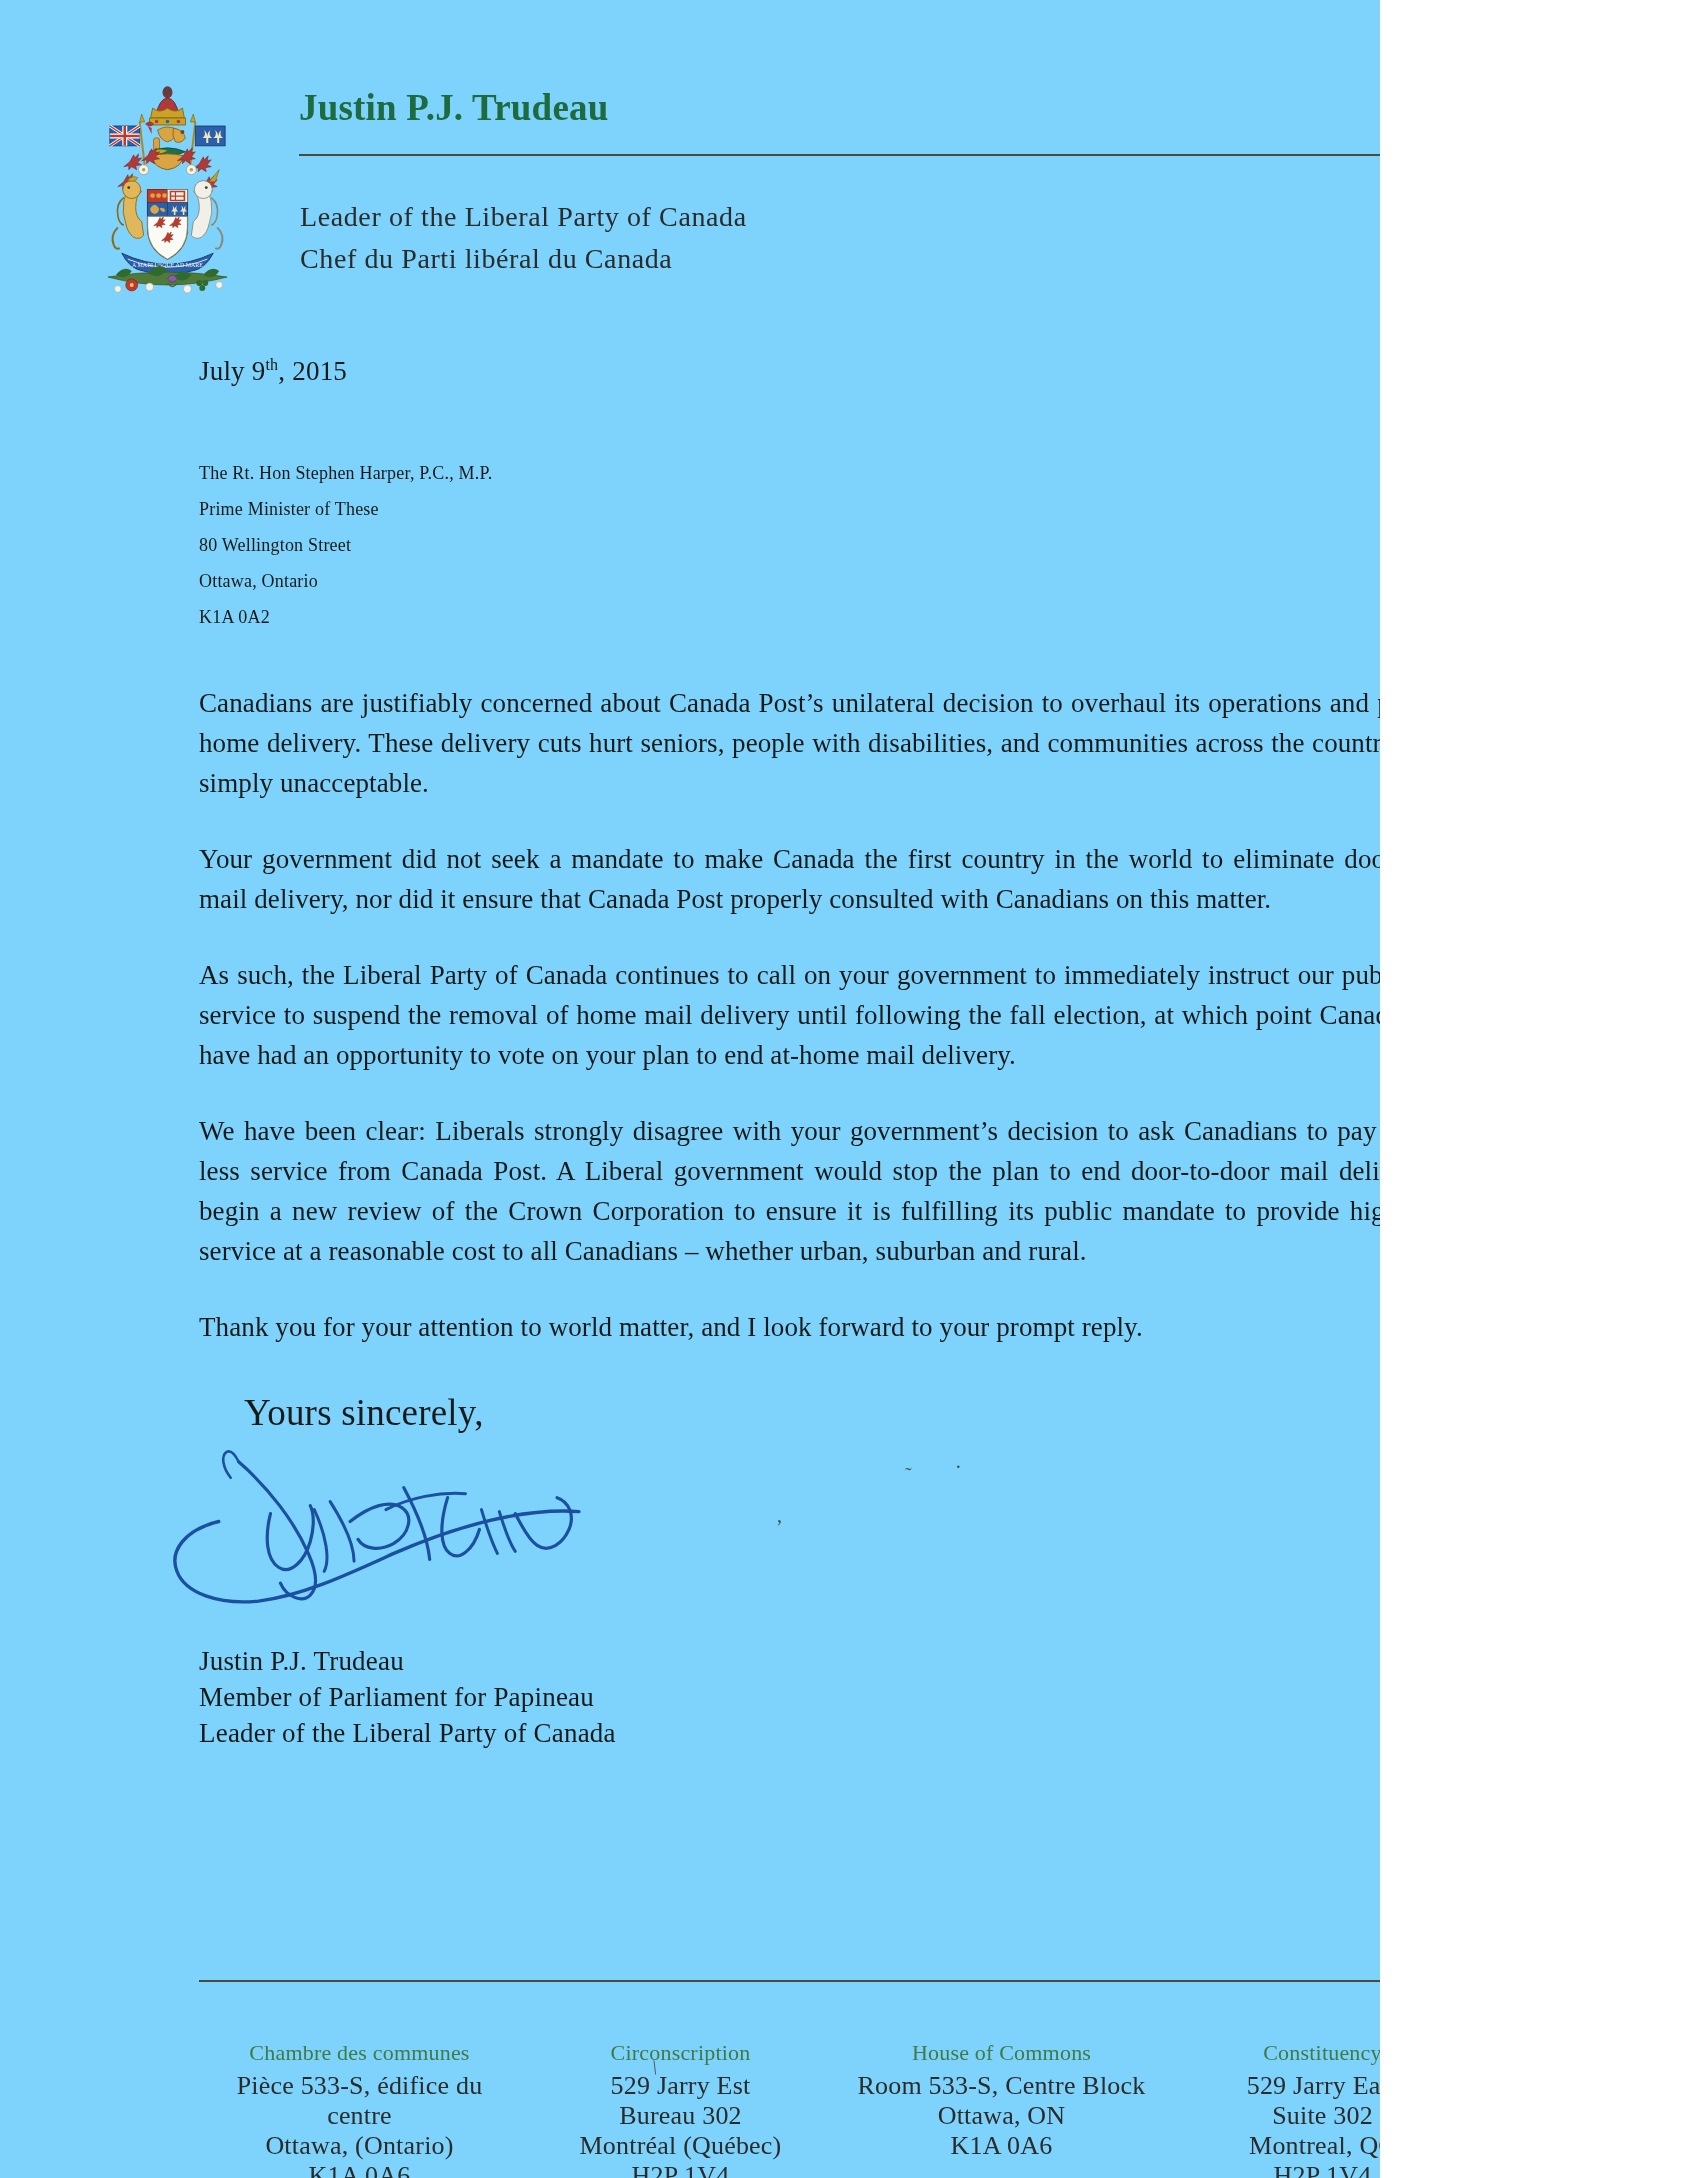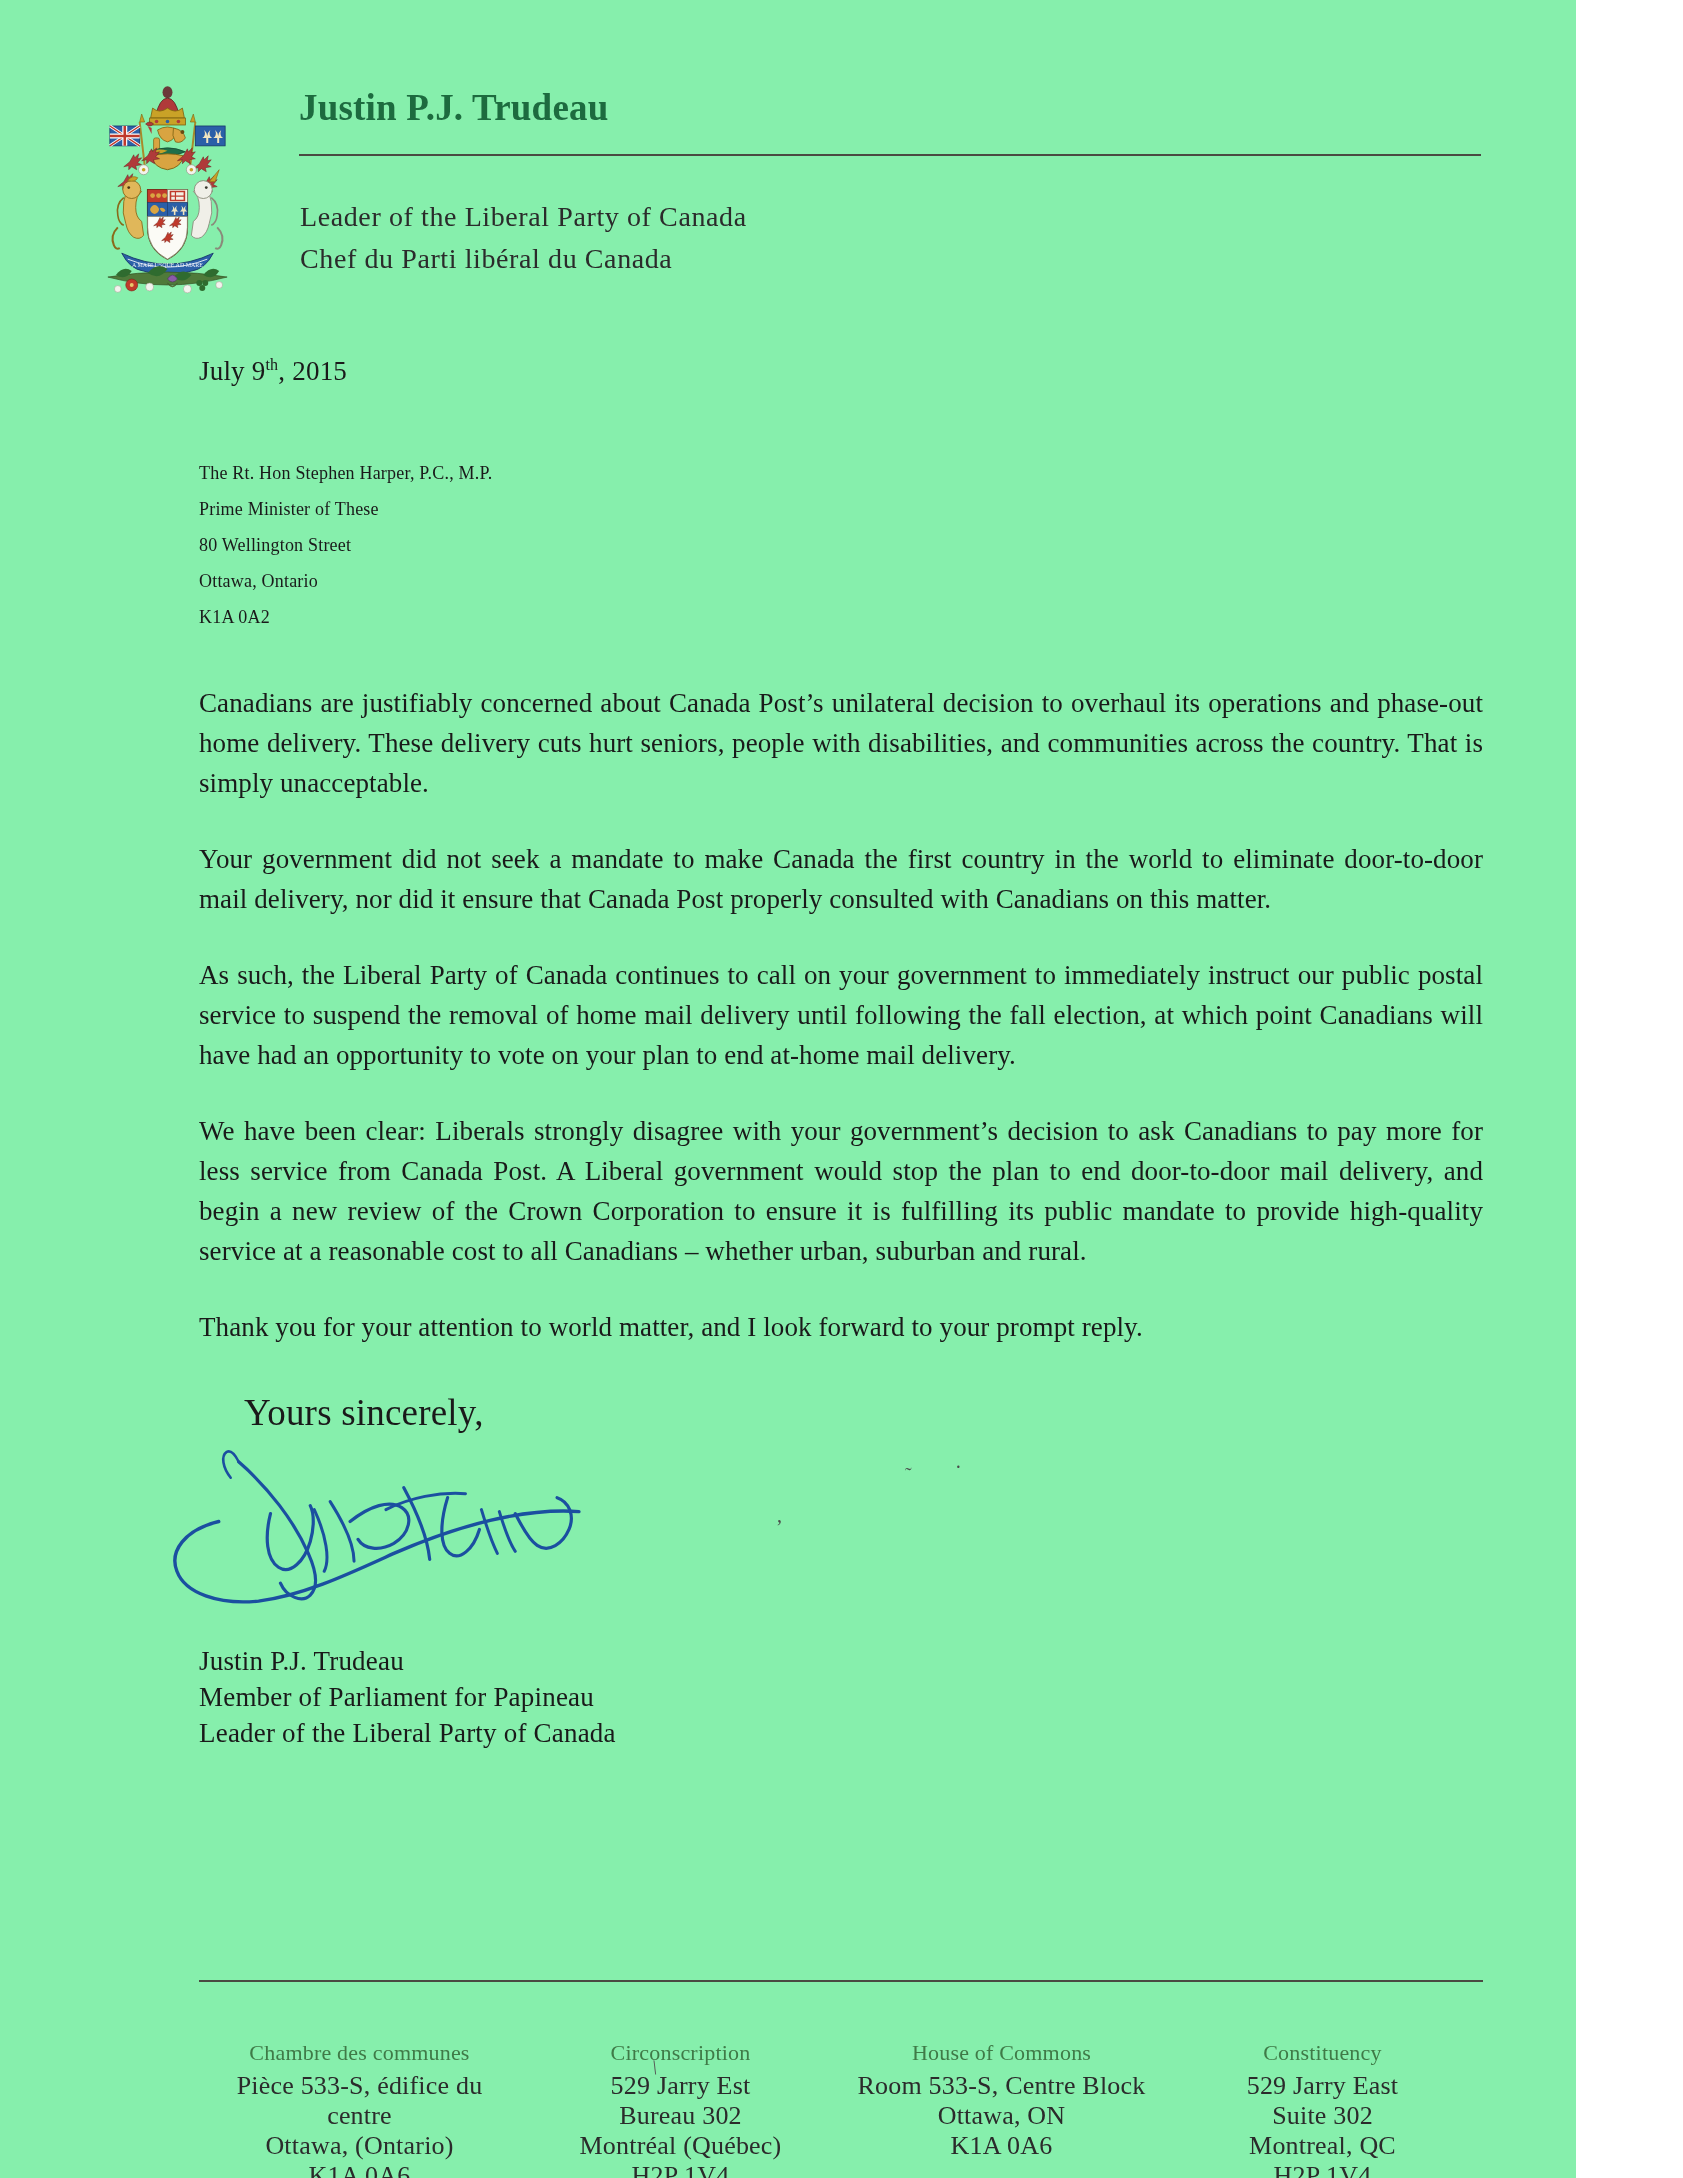--- a/index.html
+++ b/index.html
@@ -6,23 +6,23 @@
     margin: 0;
     padding: 0;
     background: #ffffff;
   }
   body {
     font-family: "Liberation Serif", "DejaVu Serif", serif;
     color: #1a1a1a;
   }
   .page {
     position: relative;
-    width: 1576px;
+    width: 1380px;
     height: 2178px;
-    background: #86efac;
+    background: #7dd3fc;
     overflow: hidden;
     box-sizing: border-box;
   }
 
   
   .letterhead {
     position: absolute;
     top: 78px;
     left: 0;
     width: 100%;

